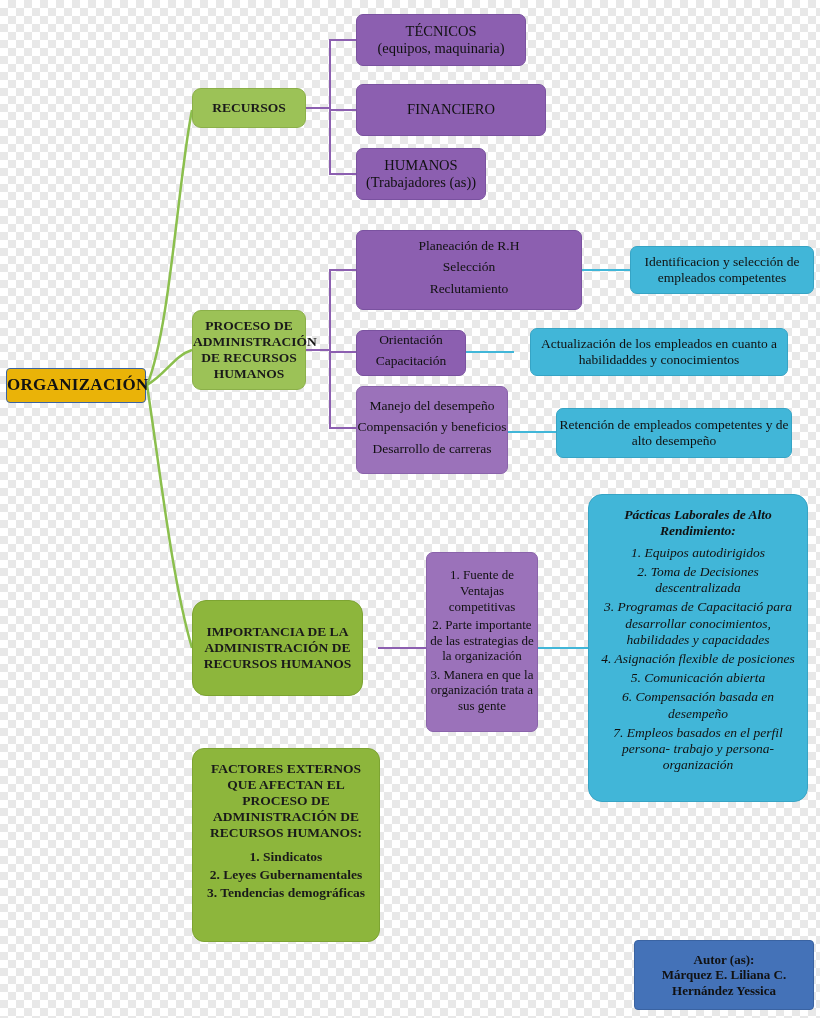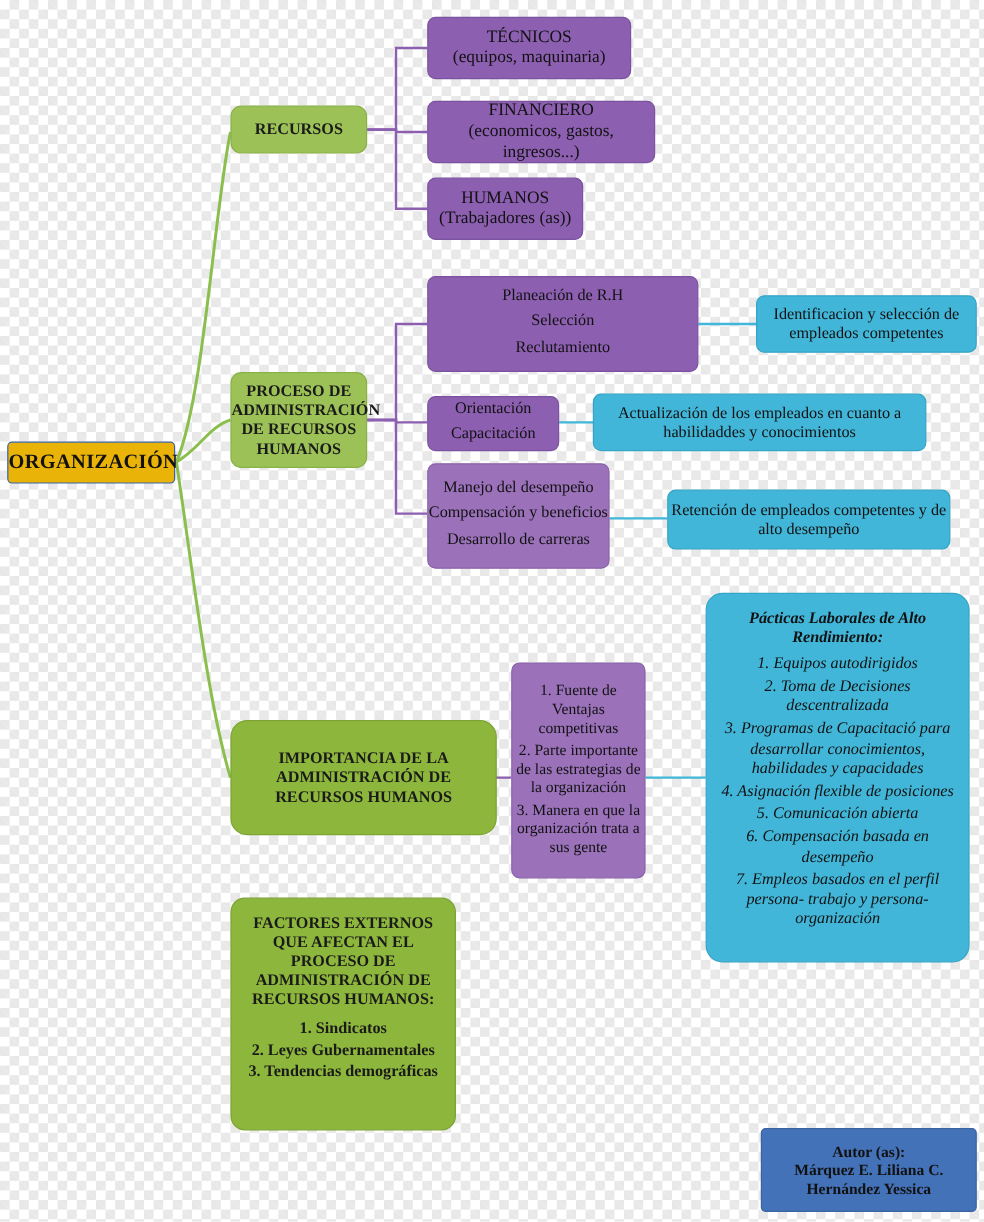--- a/index.html
+++ b/index.html
@@ -171,35 +171,34 @@
 </div>
 
 <div class="node green" style="left:192px; top:88px; width:114px; height:40px;">
   <span class="inner">RECURSOS</span>
 </div>
 
 <div class="node green" style="left:192px; top:310px; width:114px; height:80px;">
   <span class="inner">PROCESO DE ADMINISTRACIÓN DE RECURSOS HUMANOS</span>
 </div>
 
-<div class="node green-big" style="left:192px; top:600px; width:222px; height:96px;">
+<div class="node green-big" style="left:192px; top:600px; width:171px; height:96px;">
   <span class="inner">IMPORTANCIA DE LA ADMINISTRACIÓN DE RECURSOS HUMANOS</span>
 </div>
 
 <div class="node purple" style="left:356px; top:14px; width:170px; height:52px;">
   <div class="inner">
     <div>TÉCNICOS</div>
     <div>(equipos, maquinaria)</div>
   </div>
 </div>
 
 <div class="node purple" style="left:356px; top:84px; width:190px; height:52px;">
   <div class="inner">
     <div>FINANCIERO</div>
-    <div>(economicos, gastos, ingresos...)</div>
   </div>
 </div>
 
 <div class="node purple" style="left:356px; top:148px; width:130px; height:52px;">
   <div class="inner">
     <div>HUMANOS</div>
     <div>(Trabajadores (as))</div>
   </div>
 </div>
 
@@ -213,21 +212,21 @@
 <div class="node cyan" style="left:630px; top:246px; width:184px; height:48px;text-align:center;">
   <span class="inner">Identificacion y selección de empleados competentes</span>
 </div>
 
 <div class="node purple" style="left:356px; top:330px; width:110px; height:46px;">
   <ul class="olist inner">
     <li>Orientación</li>
     <li>Capacitación</li>
   </ul>
 </div>
-<div class="node cyan" style="left:494px; top:328px; width:278px; height:48px;">
+<div class="node cyan" style="left:530px; top:328px; width:258px; height:48px;">
   <span class="inner">Actualización de los empleados en cuanto a habilidaddes y conocimientos</span>
 </div>
 
 <div class="node purple-light" style="left:356px; top:386px; width:152px; height:88px;">
   <ul class="olist inner">
     <li>Manejo del desempeño</li>
     <li>Compensación y beneficios</li>
     <li>Desarrollo de carreras</li>
   </ul>
 </div>

